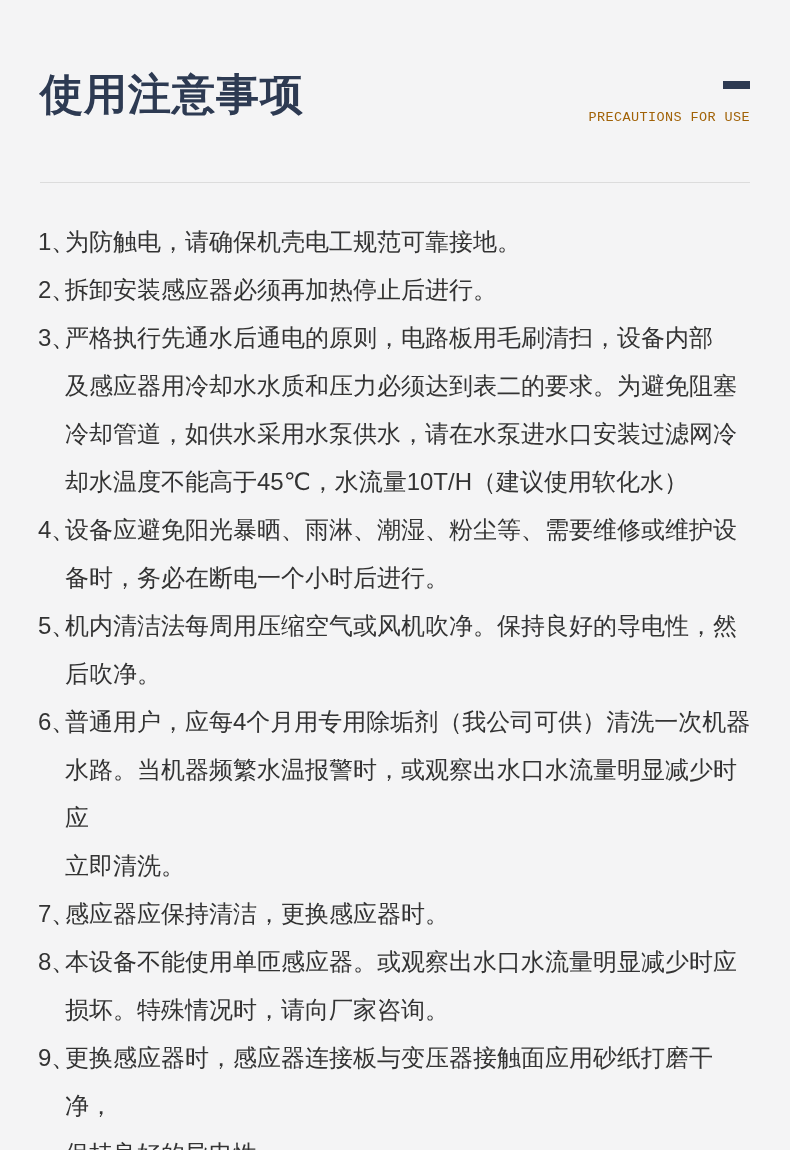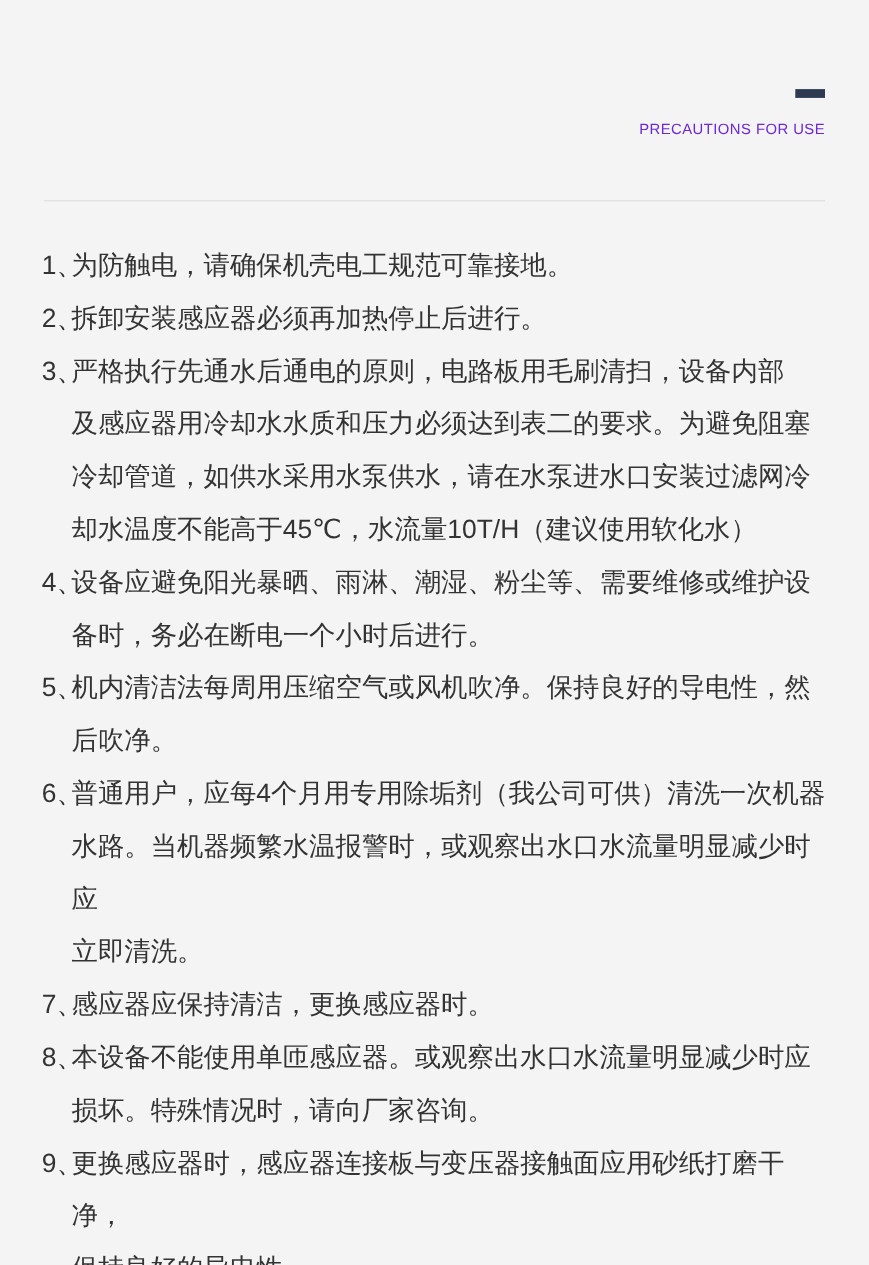--- a/index.html
+++ b/index.html
@@ -36,23 +36,24 @@
     top: 81px;
     width: 27px;
     height: 8px;
     background: #2d3a52;
   }
   .title-en {
     position: absolute;
     right: 40px;
     top: 110px;
     font-size: 13.5px;
-    color: #6d28d9;
+    color: #a16207;
     letter-spacing: 0.4px;
     white-space: nowrap;
+    font-family: Liberation Mono, monospace;
   }
   .divider {
     position: absolute;
     left: 40px;
     right: 40px;
     top: 182px;
     height: 0;
     border: none;
     border-top: 1px solid #dcdcdc;
     margin: 0;
@@ -79,20 +80,21 @@
   }
   .item .txt {
     flex: 1;
     white-space: pre-line;
   }
 </style>
 </head>
 <body>
 
 <div class="page">
+  <h1 class="title-cn">使用注意事项</h1>
 
   <div class="header-dash"></div>
 
   <div class="title-en">PRECAUTIONS FOR USE</div>
 
   <hr class="divider">
 
   <ol class="list">
       <li class="item">
         <span class="num">1、</span>

